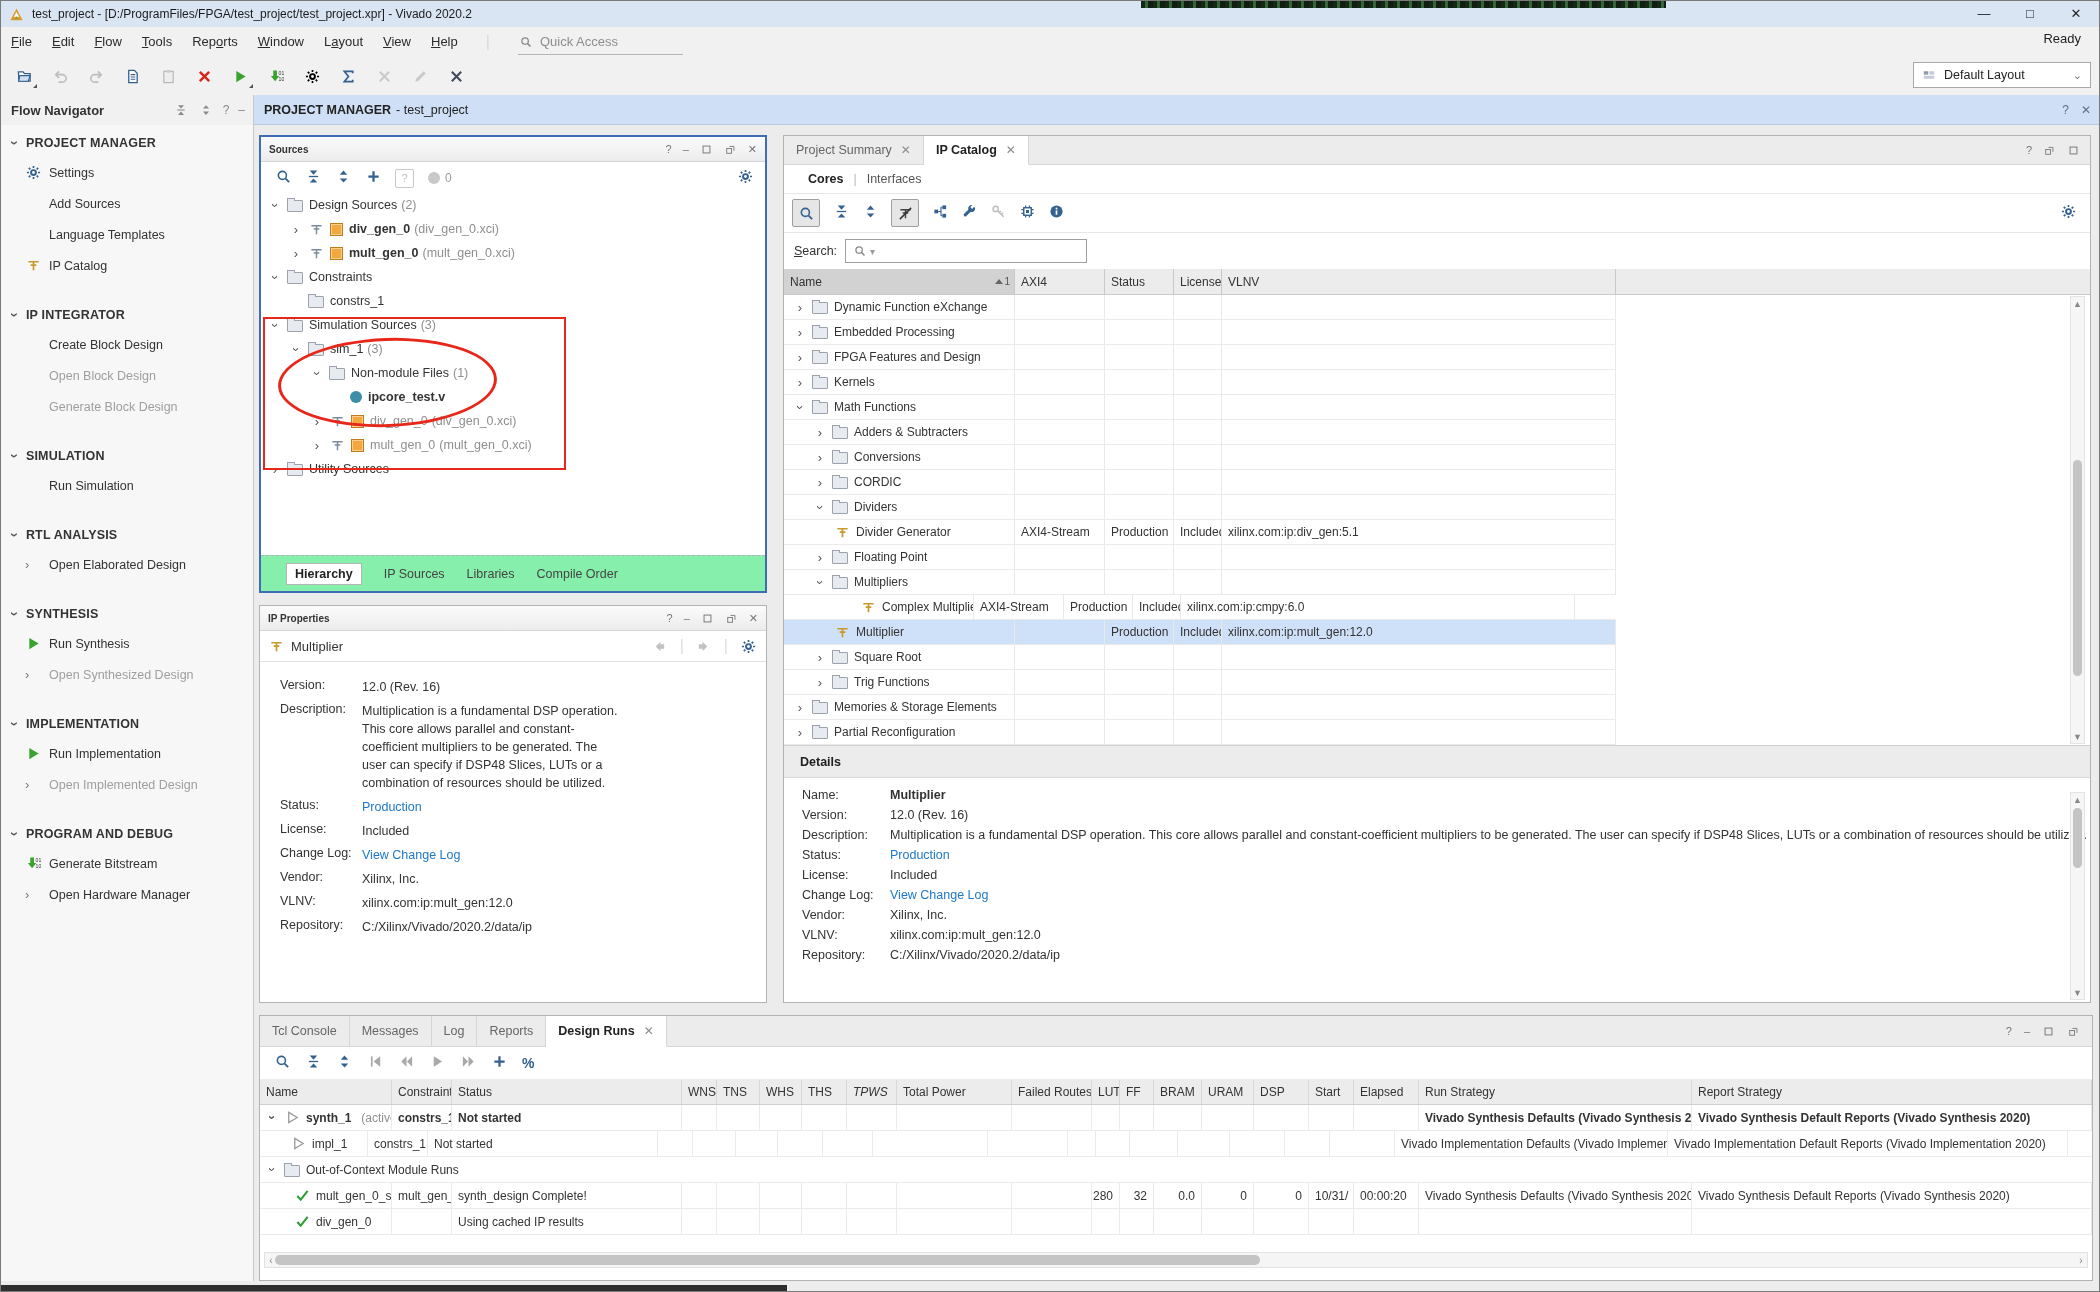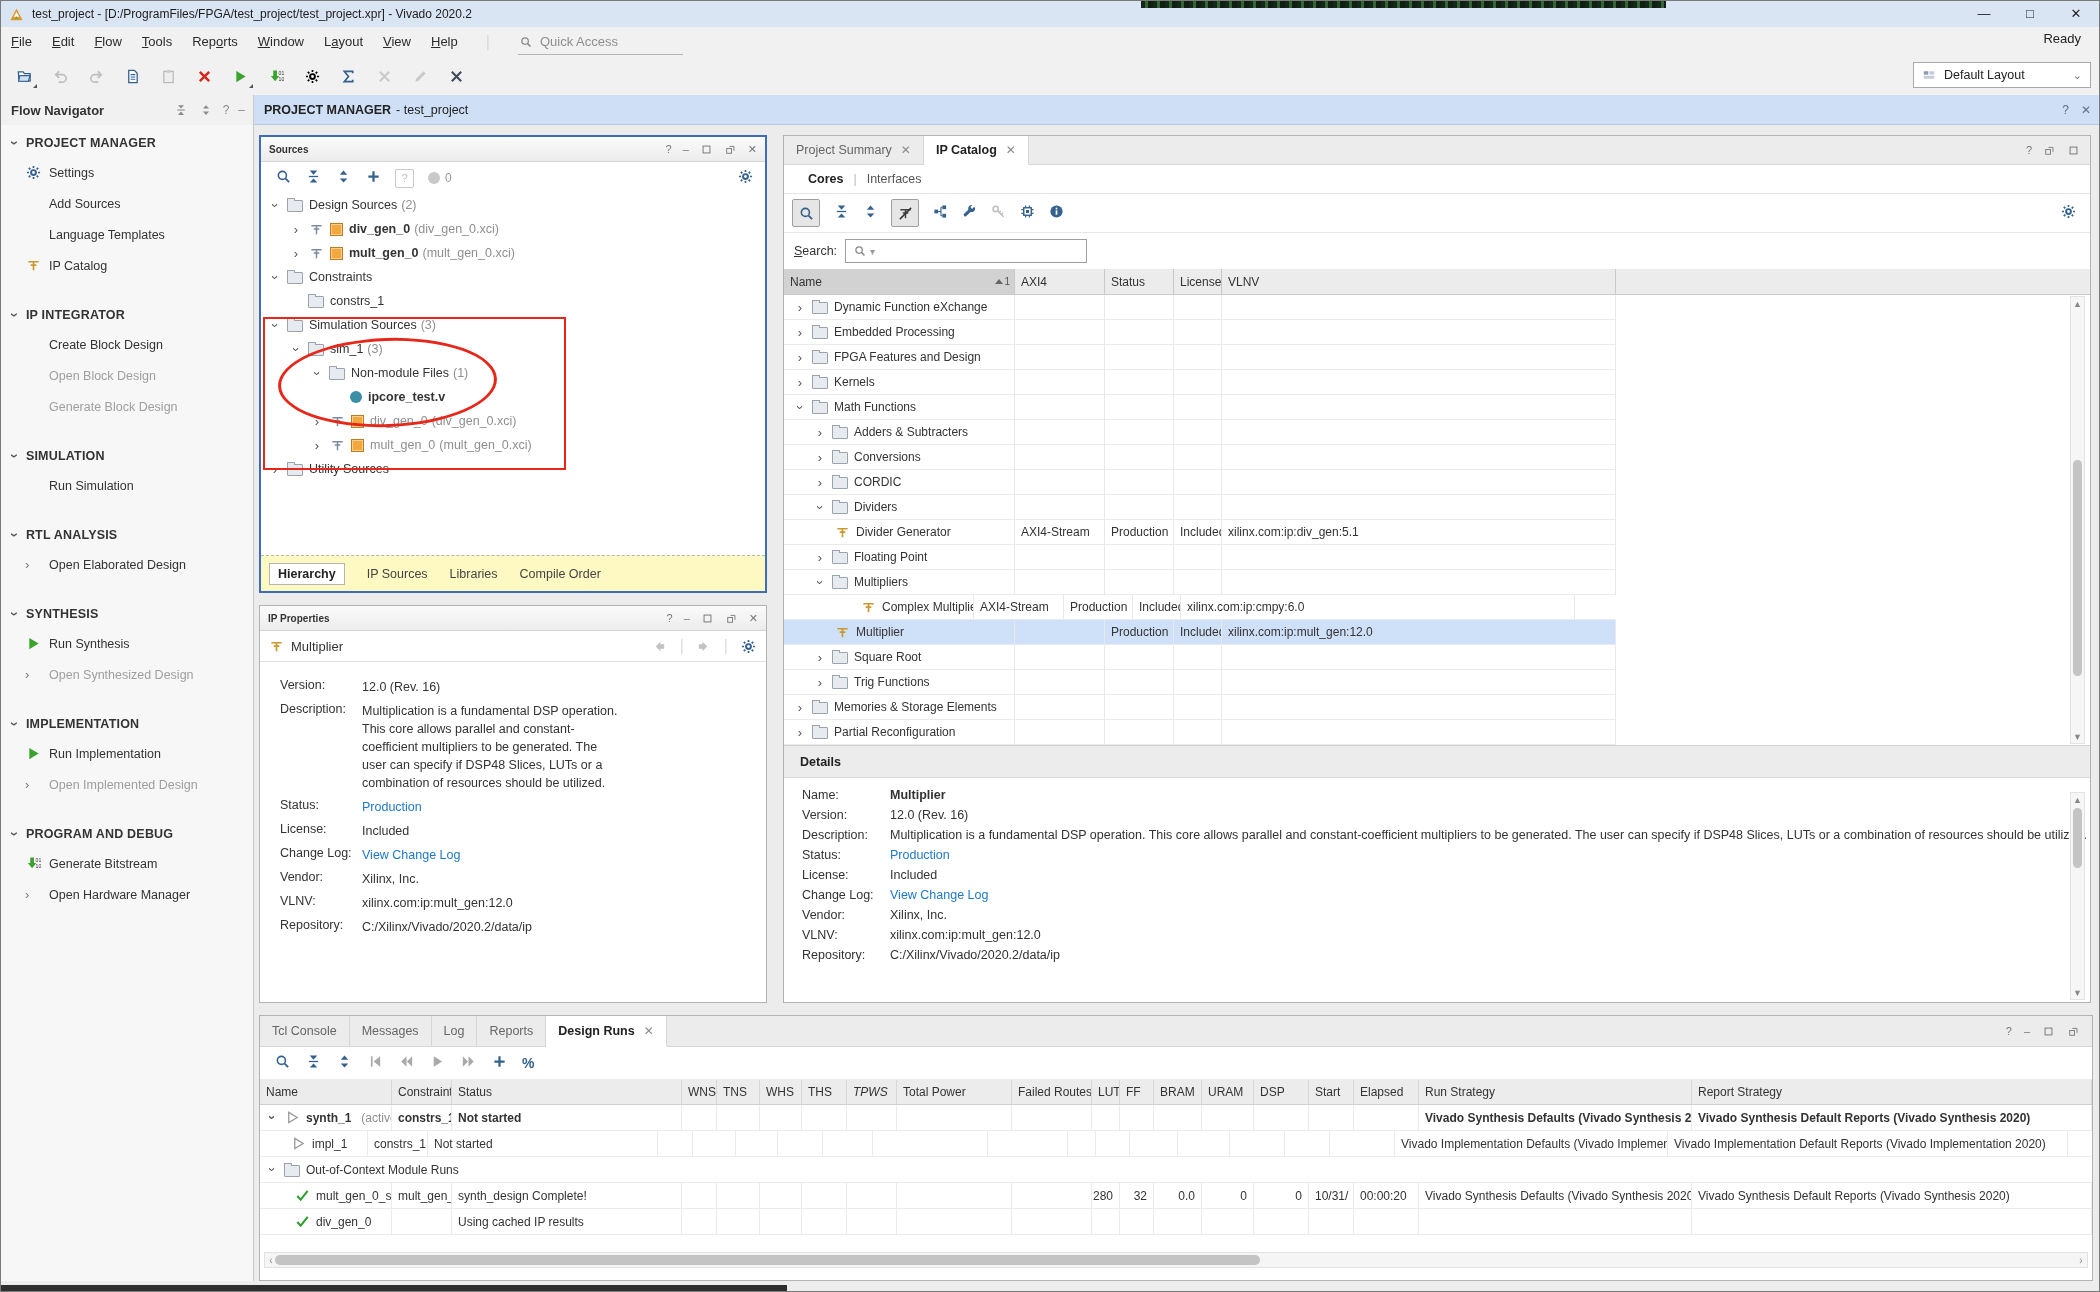--- a/index.html
+++ b/index.html
@@ -64,21 +64,21 @@
   .chev{display:inline-block;width:12px;text-align:center;color:#555;font-size:13px;line-height:11px;flex:0 0 auto;}
   .chev.exp{transform:rotate(90deg);}
   .chev.ph{visibility:hidden;}
   .fold{width:14px;height:10px;background:#e7eaee;border:1px solid #9aa2ad;border-radius:1px;position:relative;margin-top:2px;flex:0 0 auto;}
   .fold::before{content:'';position:absolute;top:-3px;left:-1px;width:6px;height:2px;background:#e7eaee;border:1px solid #9aa2ad;border-bottom:none;}
   .osq{width:11px;height:11px;background:#f3a73c;border:1px solid #bd7c1e;box-shadow:inset 0 0 0 1px #f8cf92;flex:0 0 auto;}
   .tdot{width:12px;height:12px;border-radius:50%;background:#3d8fa8;flex:0 0 auto;}
   .s-lab.b{font-weight:bold;}
   .s-lab.gy,.sfx{color:#8f8f8f;}
   .sfx{margin-left:-2px;}
-  #src-tabs{position:absolute;left:0;bottom:0;width:504px;height:36px;border-top:1px dashed #b5b5b5;display:flex;align-items:center;gap:22px;padding-left:8px;box-sizing:border-box;background:#fef9c3;}
+  #src-tabs{position:absolute;left:0;bottom:0;width:504px;height:36px;border-top:1px dashed #b5b5b5;display:flex;align-items:center;gap:22px;padding-left:25px;box-sizing:border-box;background:#86efac;}
   #src-tabs .stab{font-size:12.5px;color:#444;}
   #src-tabs .stab.on{background:#fff;border:1px solid #b5b5b5;padding:3px 8px;color:#222;font-weight:bold;}
   .anno-rect{position:absolute;left:262px;top:316px;width:299px;height:149px;border:2px solid #e8271b;z-index:60;}
   .anno-ellipse{position:absolute;left:277px;top:337px;width:213px;height:83px;border:3px solid #e8271b;border-radius:50%;transform:rotate(-2deg);z-index:60;}
   
   #ipprops{left:258px;top:604px;width:508px;height:398px;}
   #ipp-head{height:30px;display:flex;align-items:center;gap:7px;padding-left:8px;border-bottom:1px solid #e2e2e2;}
   #ipp-head .nm{font-size:13px;color:#333;}
   #ipp-head .icons{margin-left:auto;margin-right:10px;display:flex;gap:12px;align-items:center;}
   .f-row{display:flex;margin-bottom:6px;}

